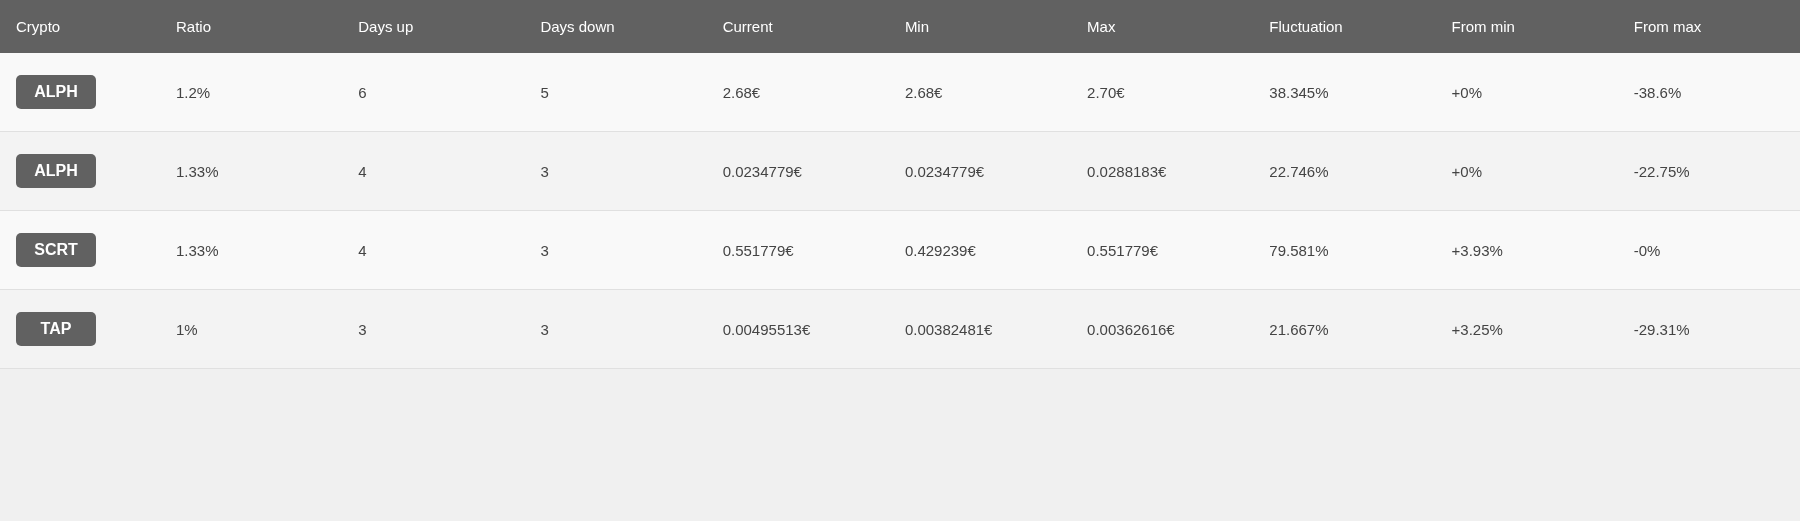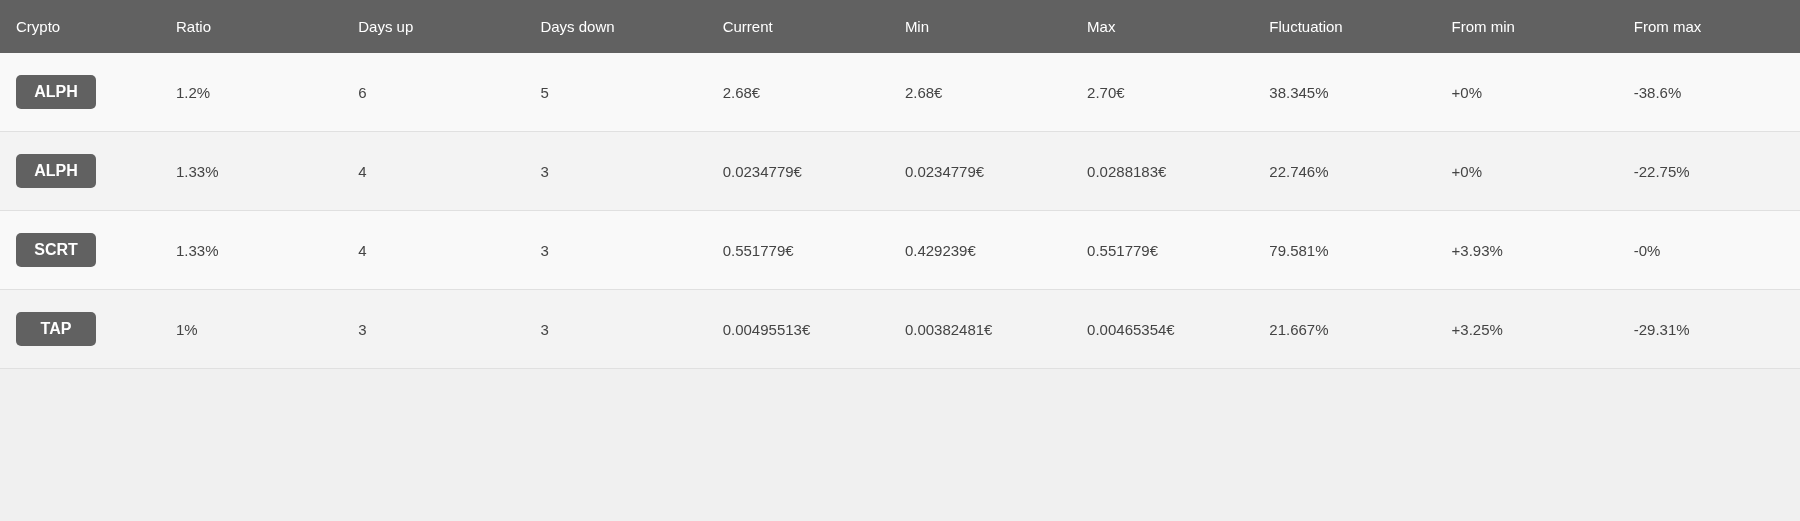--- a/index.html
+++ b/index.html
@@ -127,20 +127,20 @@
           <td>+3.93%</td>
           <td>-0%</td>
         </tr>
         <tr>
           <td><span class="crypto-badge">TAP</span></td>
           <td>1%</td>
           <td>3</td>
           <td>3</td>
           <td>0.00495513€</td>
           <td>0.00382481€</td>
-          <td>0.00465354€</td>
+          <td>0.00362616€</td>
           <td>21.667%</td>
           <td>+3.25%</td>
           <td>-29.31%</td>
         </tr>
       </tbody>
   </table>
 </div>
 
 </body></html>

